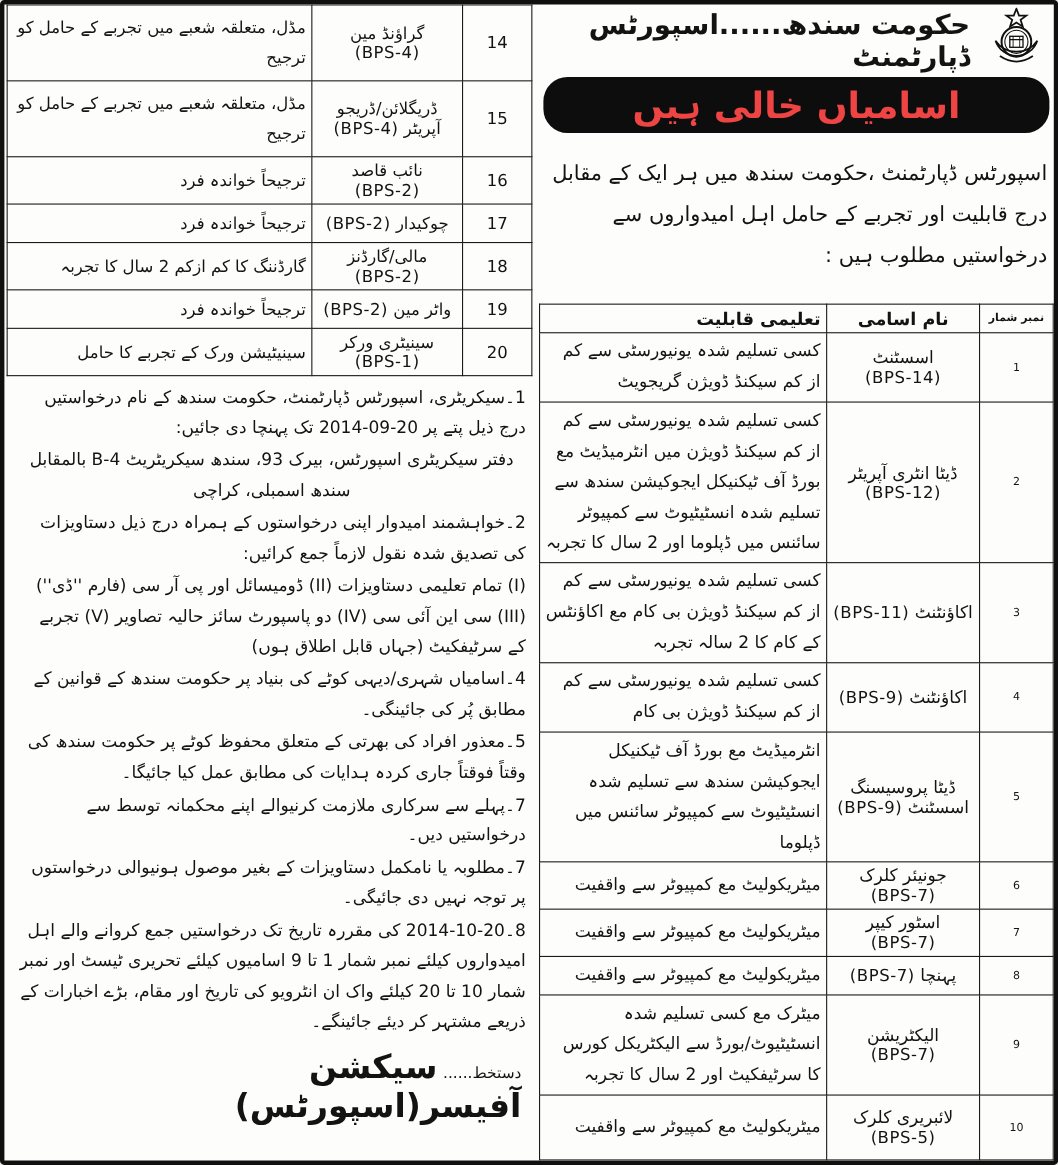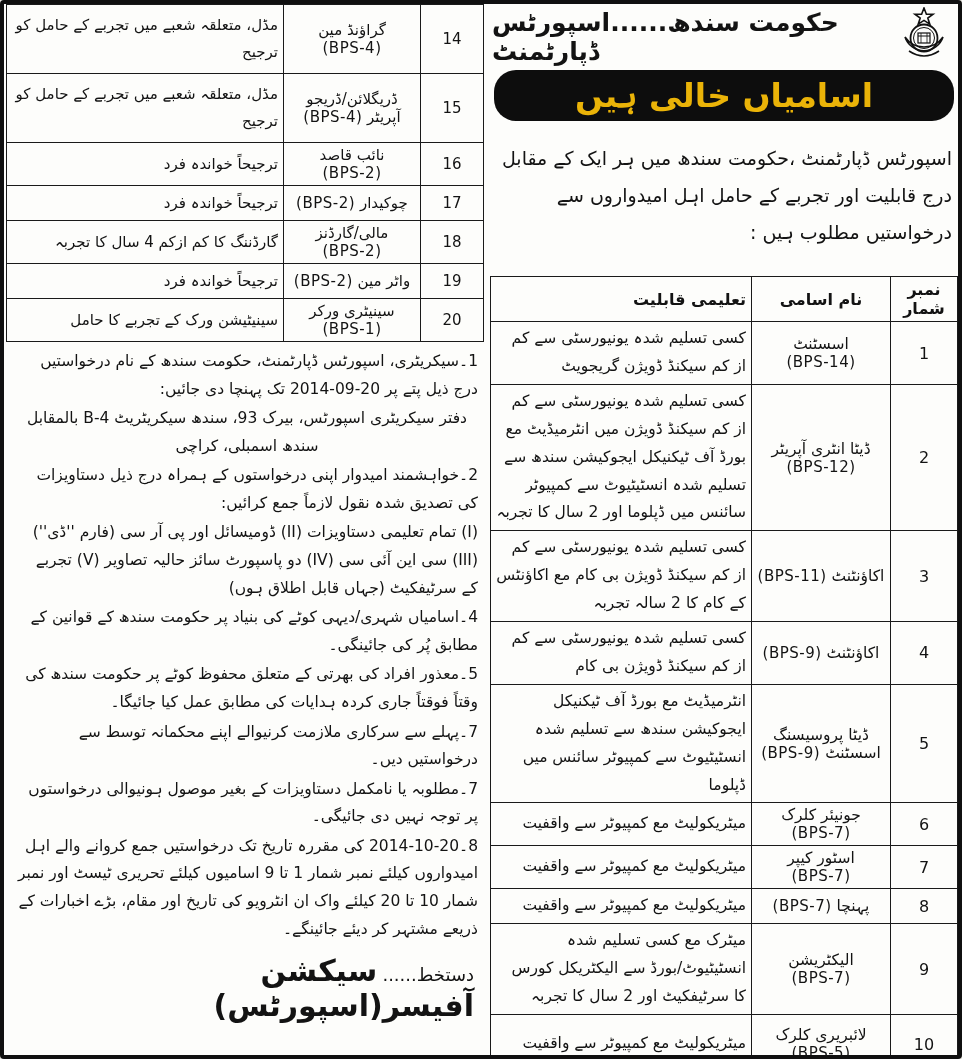--- a/index.html
+++ b/index.html
@@ -5,47 +5,47 @@
   html,body{margin:0;padding:0;background:#e9e7e2;}
   .ad{position:relative;width:962px;height:1059px;background:#fdfdfb;overflow:hidden;
       border:4px solid #101010;border-radius:4px;box-sizing:border-box;
       font-family:"DejaVu Sans","Liberation Sans",sans-serif;color:#131313;}
   
   .col-left{position:absolute;left:2px;top:0;width:478px;height:1049px;display:flex;flex-direction:column;}
   .col-right{position:absolute;left:486px;top:2px;width:468px;}
   
   .hdr{display:flex;flex-direction:row-reverse;align-items:center;gap:10px;height:62px;padding:0 2px;}
   .crest{flex:0 0 64px;height:62px;display:flex;align-items:center;justify-content:center;}
-  .dept-line{flex:1;text-align:left;font-size:25px;font-weight:700;direction:rtl;letter-spacing:0;}
-  .banner{background:#0d0d0d;border-radius:22px;color:#eab308;text-align:center;
+  .dept-line{flex:1;text-align:right;font-size:25px;font-weight:700;direction:rtl;letter-spacing:0;}
+  .banner{background:#0d0d0d;border-radius:22px;color:#ef4444;text-align:center;
           font-size:33px;font-weight:800;padding:6px 0;margin:2px 4px 8px 4px;direction:rtl;}
   .intro{direction:rtl;text-align:right;font-size:19px;line-height:1.95;padding:0 6px 6px 2px;}
   
   table{border-collapse:collapse;width:100%;direction:rtl;table-layout:fixed;}
   td,th{border:1.6px solid #1a1a1a;padding:3px 5px;vertical-align:middle;font-size:15.5px;}
   th{font-size:16px;font-weight:700;text-align:right;}
-  .c-sn{width:56px;text-align:center;font-size:16px;}
+  .c-sn{width:56px;text-align:center;font-size:10px;}
   .c-post{width:128px;text-align:center;}
   .c-qual{text-align:right;line-height:1.8;}
   .bps{display:inline-block;direction:ltr;font-size:15px;letter-spacing:.5px;}
   .t-left td{font-size:15px;}
   .t-left .c-sn{width:52px;}
   .t-left .c-post{width:126px;}
   
   .rh36 td{height:32px}.rh120 td{height:118px}.rh64 td{height:60px}.rh32 td{height:28px}
   .rh72 td{height:66px}.rh58 td{height:52px}
   .lh66 td{height:62px}.lh32 td{height:28px}
   
   .instructions{direction:rtl;text-align:right;font-size:15.5px;line-height:1.78;
                 padding:6px 6px 0 10px;}
   .instructions p{margin:0 0 2px 0;}
   .instructions .addr{text-align:center;}
   
   .sig{direction:rtl;text-align:right;padding:8px 10px 0 6px;}
-  .sig-line1{font-size:18px;}
+  .sig-line1{font-size:14px;}
   .sig-name{font-size:30px;font-weight:800;}
 </style>
 </head>
 <body>
 
 <div class="ad">
 
   <div class="col-right">
 
     <div class="hdr">
@@ -151,21 +151,21 @@
         <td class="c-qual">ترجیحاً خواندہ فرد</td>
       </tr>
       <tr class="lh32">
         <td class="c-sn">17</td>
         <td class="c-post"><span>چوکیدار</span> <span class="bps">(BPS-2)</span></td>
         <td class="c-qual">ترجیحاً خواندہ فرد</td>
       </tr>
       <tr class="lh32">
         <td class="c-sn">18</td>
         <td class="c-post"><span>مالی/گارڈنز</span> <span class="bps">(BPS-2)</span></td>
-        <td class="c-qual">گارڈننگ کا کم ازکم 4 سال کا تجربہ</td>
+        <td class="c-qual">گارڈننگ کا کم ازکم 2 سال کا تجربہ</td>
       </tr>
       <tr class="lh32">
         <td class="c-sn">19</td>
         <td class="c-post"><span>واٹر مین</span> <span class="bps">(BPS-2)</span></td>
         <td class="c-qual">ترجیحاً خواندہ فرد</td>
       </tr>
       <tr class="lh32">
         <td class="c-sn">20</td>
         <td class="c-post"><span>سینیٹری ورکر</span> <span class="bps">(BPS-1)</span></td>
         <td class="c-qual">سینیٹیشن ورک کے تجربے کا حامل</td>

